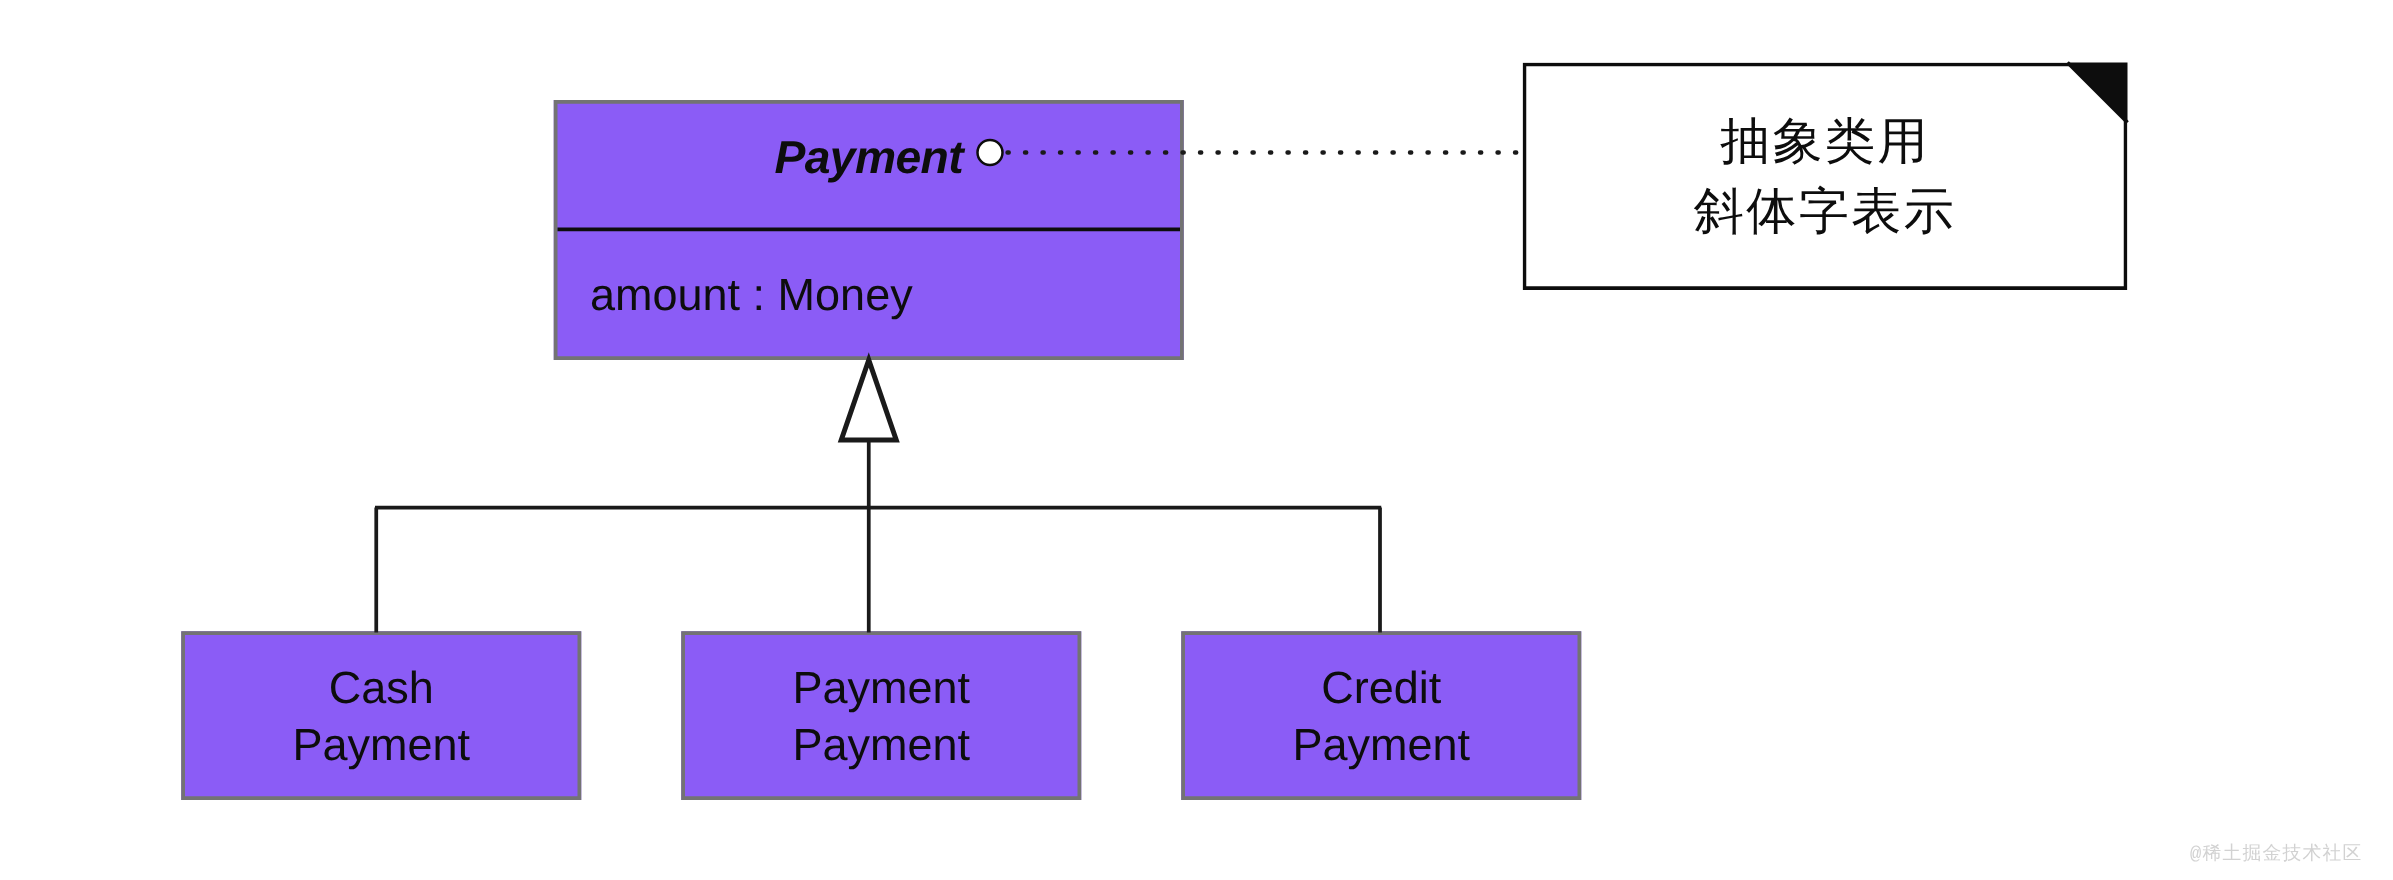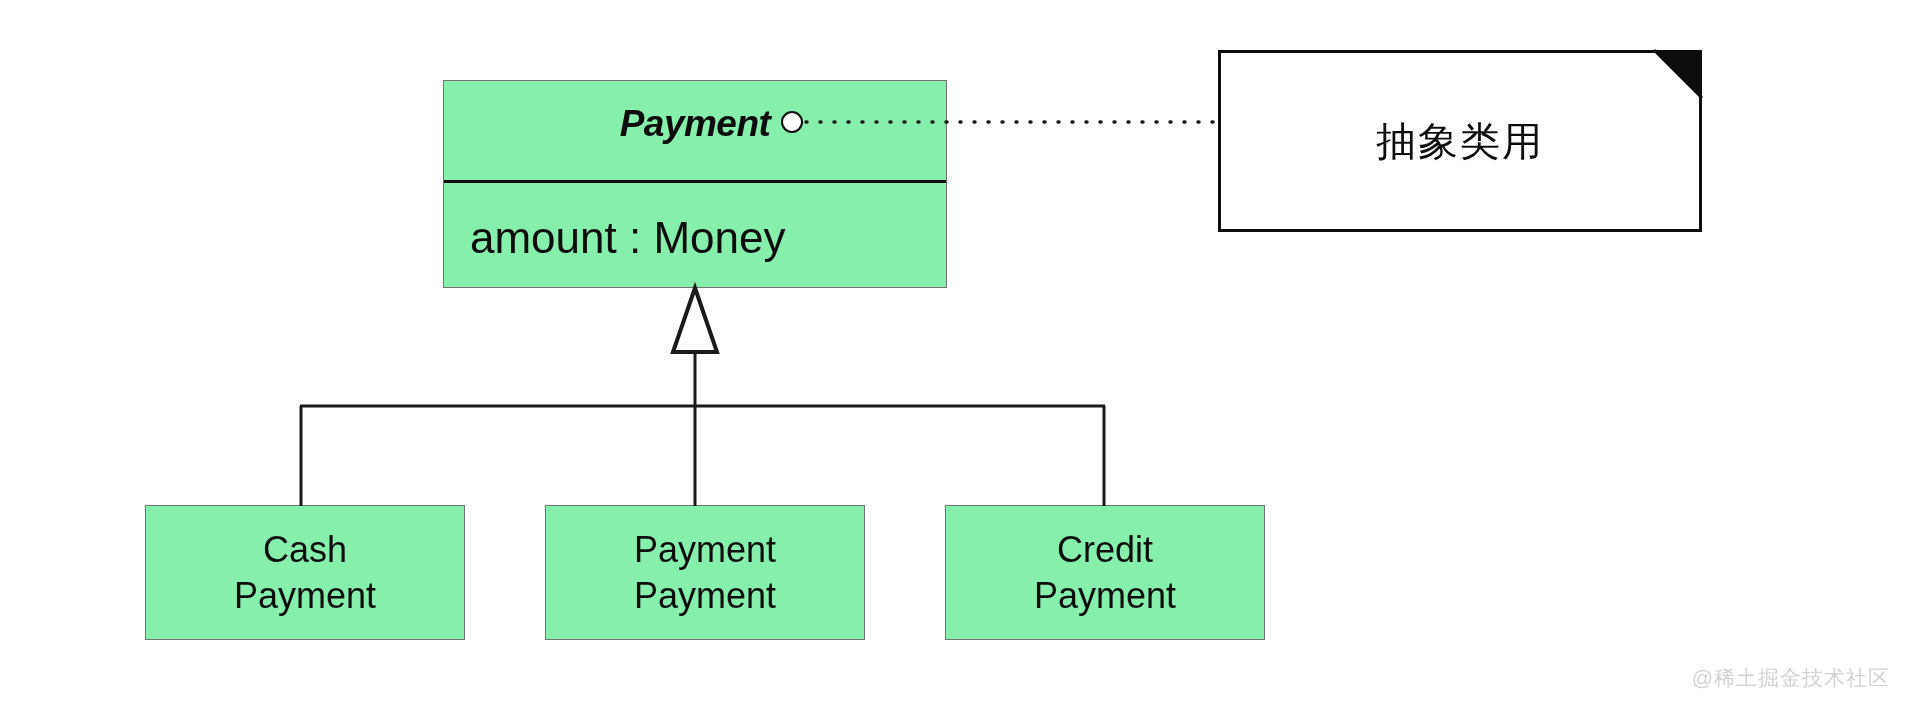--- a/index.html
+++ b/index.html
@@ -16,22 +16,22 @@
     position: relative;
     width: 1914px;
     height: 704px;
     background: #ffffff;
     overflow: hidden;
   }
   
   .uml-box {
     position: absolute;
     box-sizing: border-box;
-    background: #86efac;
-    border: 1px solid #737373;
+    background: #8b5cf6;
+    border: 3px solid #737373;
   }
   
   #payment-class {
     left: 443px;
     top: 80px;
     width: 504px;
     height: 208px;
   }
   #payment-name-compartment {
     position: absolute;
@@ -71,21 +71,21 @@
     position: absolute;
     left: 0;
     right: 0;
     top: 102px;
     bottom: 0;
   }
   #payment-attribute-amount {
     position: absolute;
     left: 26px;
     top: 30px;
-    font-size: 44px;
+    font-size: 36px;
     color: #0d0d0d;
     white-space: nowrap;
   }
   
   #abstract-note {
     position: absolute;
     left: 1218px;
     top: 50px;
     width: 484px;
     height: 182px;
@@ -153,22 +153,22 @@
     text-align: center;
     font-size: 36px;
     line-height: 46px;
     color: #0d0d0d;
   }
   
   #watermark {
     position: absolute;
     right: 24px;
     bottom: 12px;
-    font-family: Liberation Sans, sans-serif;
-    font-size: 21px;
+    font-family: Liberation Mono, monospace;
+    font-size: 15px;
     color: #d2d2d2;
     letter-spacing: 1px;
     white-space: nowrap;
     z-index: 9;
   }
 </style>
 </head>
 <body>
 
 <div id="canvas">
@@ -197,20 +197,21 @@
     <div id="payment-attributes-compartment">
       <div id="payment-attribute-amount">amount : Money</div>
     </div>
   </div>
   <div id="payment-anchor-circle"></div>
 
   <div id="abstract-note"></div>
   <div id="note-fold-triangle"></div>
   <div id="note-text">
     <div class="note-line">抽象类用</div>
+    <div class="note-line">斜体字表示</div>
   </div>
 
   <div class="uml-box subclass-box" id="cash-payment-class">
     <div class="subclass-label">
       <div>Cash</div>
       <div>Payment</div>
     </div>
   </div>
 
   <div class="uml-box subclass-box" id="credit-payment-class">

